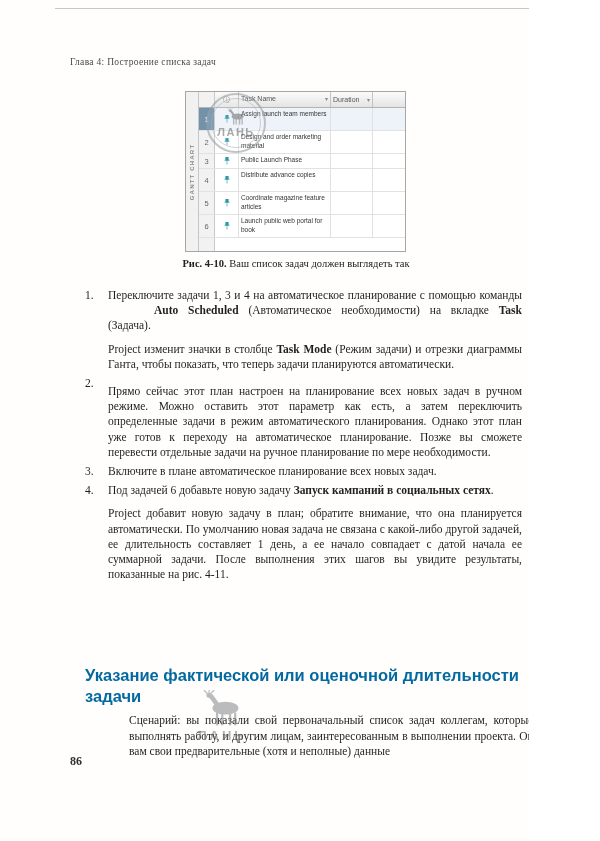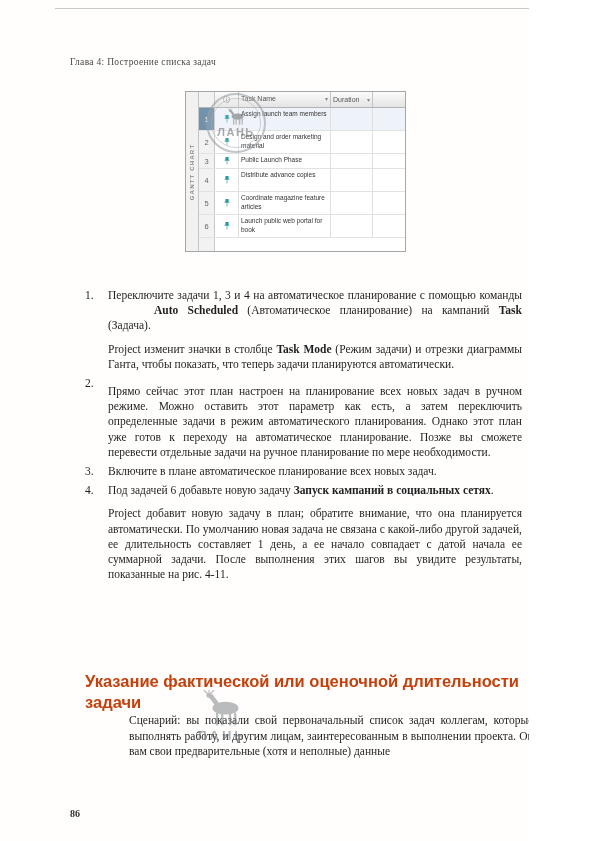--- a/index.html
+++ b/index.html
@@ -6,21 +6,21 @@
   body { background: #ffffff; font-family: "Liberation Serif", "DejaVu Serif", serif; }
   .page {
     position: relative; width: 529px; height: 841px;
     background: #fffefd; overflow: hidden; color: #1f1f1f;
   }
 
   
   .top-hairline { position: absolute; top: 8px; left: 55px; width: 529px; height: 1px; background: #c8c8c8; }
   .edge-bar { position: absolute; top: 9px; left: 570px; width: 14px; height: 824px; background: #3a7282; }
   .running-head { position: absolute; top: 57px; left: 70px; font-size: 9.5px; color: #4a4a4a; letter-spacing: .3px; }
-  .page-number { position: absolute; top: 808px; left: 70px; font-size: 10px; font-weight: bold; color: #2f2f2f; }
+  .page-number { position: absolute; top: 754px; left: 70px; font-size: 12px; font-weight: bold; color: #2f2f2f; }
 
   
   .figure { position: absolute; top: 91px; left: 185px; width: 221px; height: 161px;
     border: 1px solid #a6a6a6; background: #fff; display: flex;
     font-family: "Liberation Sans", sans-serif; }
   .gantt-strip { width: 13px; background: #f1f1f1; border-right: 1px solid #c6c6c6; position: relative; flex: none; }
   .gantt-label { position: absolute; top: 50%; left: 50%;
     transform: translate(-50%,-50%) rotate(-90deg);
     font-size: 6px; font-weight: bold; letter-spacing: 1.2px; color: #8a8a8a; white-space: nowrap; }
   .grid { flex: 1; display: flex; flex-direction: column; min-width: 0; }
@@ -50,21 +50,21 @@
   
   .steps { position: absolute; top: 288px; left: 85px; width: 437px;
     font-size: 11.5px; line-height: 15.2px; text-align: justify; hyphens: auto; }
   .step { display: flex; margin-bottom: 4px; }
   .step-num { width: 23px; flex: none; }
   .step-body { flex: 1; min-width: 0; }
   .step-sub { margin-top: 8px; }
 
   .section-heading { position: absolute; top: 665px; left: 85px; max-width: 440px;
     font-family: "Liberation Sans", sans-serif; font-size: 16.5px; line-height: 21px;
-    font-weight: bold; color: #c2410c; margin-top: 6px; }
+    font-weight: bold; color: #0369a1; }
   .closing-para { position: absolute; top: 713px; left: 85px; width: 437px;
     font-size: 11.5px; line-height: 15.6px; text-align: justify; hyphens: auto; margin-left: 44px; }
 
   
   .wm-circle { position: absolute; top: 93px; left: 206px; width: 60px; height: 60px;
     border: 2px solid #9aa0a5; border-radius: 50%; opacity: .6; z-index: 5;
     display: flex; flex-direction: column; align-items: center; justify-content: center;
     pointer-events: none; background: rgba(255,255,255,.15); }
   .wm-circle-inner { position: absolute; inset: 3px; border: 1px solid #aeb3b8; border-radius: 50%; }
   .wm-text { font-family: "Liberation Sans", sans-serif; font-weight: bold; font-size: 11px;
@@ -199,27 +199,30 @@
         <rect x="23" y="26" width="2.6" height="15"></rect>
         <rect x="29" y="27" width="2.6" height="14"></rect>
         <rect x="38" y="27" width="2.6" height="14"></rect>
         <rect x="44" y="26" width="2.6" height="15"></rect>
       </g>
       <path d="M13 4 L9 0 M15 3 L15 0 M17 4 L21 0" stroke="#6e7378" stroke-width="1.4" fill="none"></path>
     </svg>
     <span class="wm-text">ЛАНЬ</span>
   </div>
 
+  <div class="caption">
+    <span class="cap-label">Рис. 4-10.</span><span> Ваш список задач должен выглядеть так</span>
+  </div>
 
   <div class="steps">
 
     <div class="step">
       <span class="step-num">1.</span>
       <div class="step-body">
-        <p class="step-text"><span>Переключите задачи 1, 3 и 4 на автоматическое планирование с помощью команды </span><span style="font-weight: bold; margin-left: 46px;">Auto Scheduled</span><span> (Автоматическое планирование) на кампаний </span><span style="font-weight: bold;">Task</span><span> (Задача).</span></p>
+        <p class="step-text"><span>Переключите задачи 1, 3 и 4 на автоматическое планирование с помощью команды </span><span style="font-weight: bold; margin-left: 46px;">Auto Scheduled</span><span> (Автоматическое необходимости) на вкладке </span><span style="font-weight: bold;">Task</span><span> (Задача).</span></p>
         <p class="step-sub"><span>Project изменит значки в столбце </span><span style="font-weight: bold;">Task Mode</span><span> (Режим задачи) и отрезки диаграммы Ганта, чтобы показать, что теперь задачи планируются автоматически.</span></p>
       </div>
     </div>
 
     <div class="step">
       <span class="step-num">2.</span>
       <div class="step-body">
         <p class="step-sub"><span>Прямо сейчас этот план настроен на планирование всех новых задач в ручном режиме. Можно оставить этот параметр как есть, а затем переключить определенные задачи в режим автоматического планирования. Однако этот план уже готов к переходу на автоматическое планирование. Позже вы сможете перевести отдельные задачи на ручное планирование по мере необходимости.</span></p>
       </div>
     </div>

